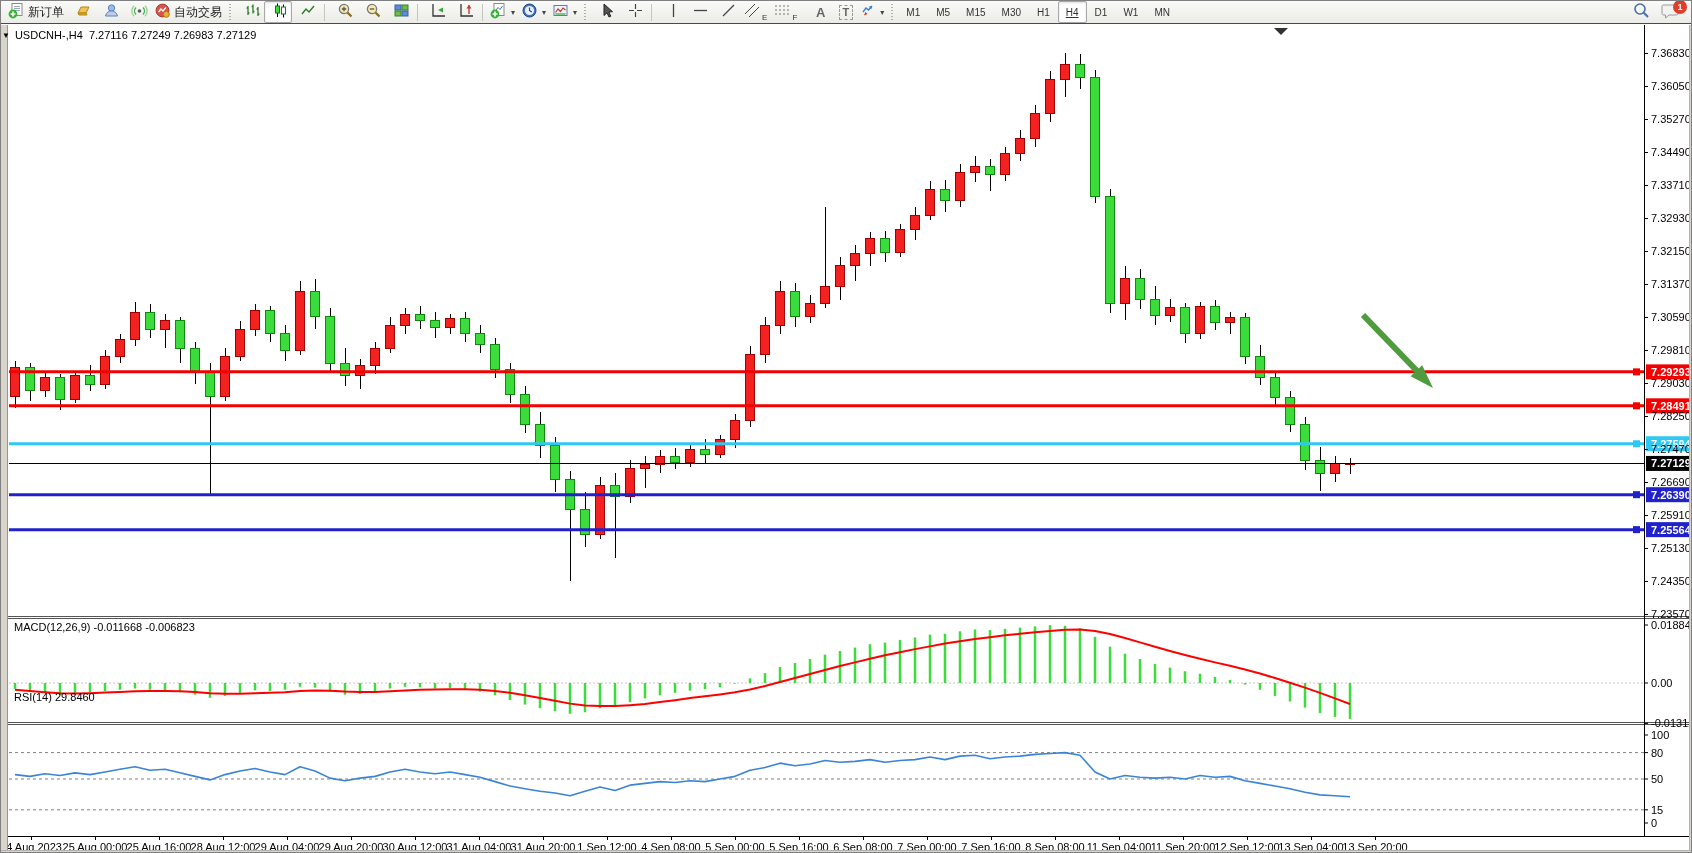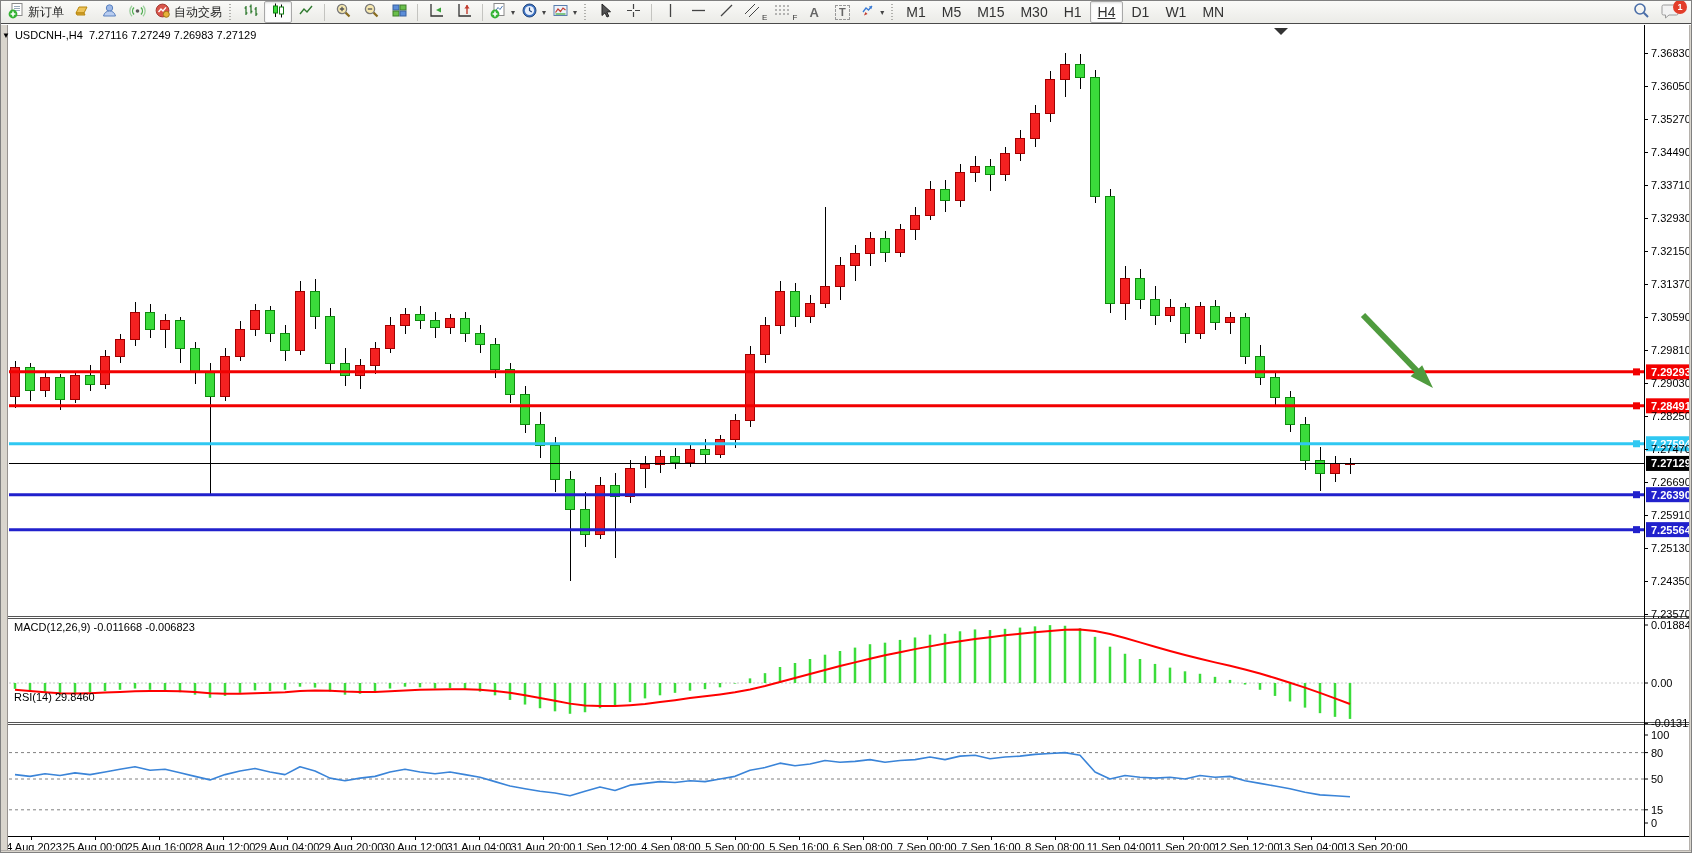--- a/index.html
+++ b/index.html
@@ -1,27 +1,27 @@
 <!DOCTYPE html>
 <html><head>
 <meta charset="utf-8">
 <style>
   html,body{margin:0;padding:0;background:#c8c8c8;font-family:"Liberation Sans",sans-serif;}
   .window{position:relative;width:1692px;height:853px;background:#fff;overflow:hidden;border:1px solid #808080;box-sizing:border-box;}
   
   .toolbar{position:absolute;top:0;left:0;width:1692px;height:23px;background:linear-gradient(#fafaf8,#ebebe7);
            border-bottom:1px solid #4a4a4a;display:flex;align-items:center;padding-left:4px;box-sizing:border-box;z-index:5;}
-  .tbtn{height:20px;min-width:22px;display:flex;align-items:center;justify-content:center;gap:3px;
+  .tbtn{height:20px;min-width:22px;display:flex;align-items:center;justify-content:flex-end;gap:3px;
         border:1px solid transparent;border-radius:2px;padding:0 2px;cursor:default;}
   .tbtn.pressed{background:#fdfdfd;border:1px solid #a8a8a8;box-shadow:inset 0 1px 2px rgba(0,0,0,.12);}
   .tbtn .lbl{font-size:12px;color:#222;white-space:nowrap;}
   .tsep{width:1px;height:17px;background:#c4c4c0;margin:0 4px;}
   .thandle{width:5px;height:16px;margin:0 3px;
     background-image:repeating-linear-gradient(#b0b0ac 0 1px,transparent 1px 3px);background-size:2px 100%;background-repeat:repeat-y;background-position:1px 0;}
-  .tfbtn{height:20px;padding:0 7px;font-size:14px;color:#333;display:flex;align-items:center;border:1px solid transparent;border-radius:2px;}
+  .tfbtn{height:20px;padding:0 7px;font-size:10px;color:#333;display:flex;align-items:center;border:1px solid transparent;border-radius:2px;}
   .tfbtn.active{background:#fdfdfd;border-color:#a8a8a8;box-shadow:inset 0 1px 2px rgba(0,0,0,.12);text-decoration:underline;}
   .tb-right{margin-left:auto;margin-right:10px;display:flex;align-items:center;gap:10px;}
   .chatwrap{position:relative;width:22px;height:20px;}
   .badge{position:absolute;top:-2px;right:-4px;width:14px;height:14px;border-radius:50%;background:#e23d2a;color:#fff;
          font-size:9px;font-weight:bold;display:flex;align-items:center;justify-content:center;}
   .caret{font-size:8px;color:#444;margin-left:1px;}
   
   .chart-area{position:absolute;top:24px;left:0;width:1692px;height:829px;background:#fff;}
   .frame-left{position:absolute;top:0;left:0;width:7px;height:829px;background:#d9d5cd;border-right:1px solid #979390;box-sizing:border-box;}
   .frame-right{position:absolute;top:0;right:0;width:4px;height:829px;background:#d9d5cd;border-left:1px solid #b5b1ac;box-sizing:border-box;}

